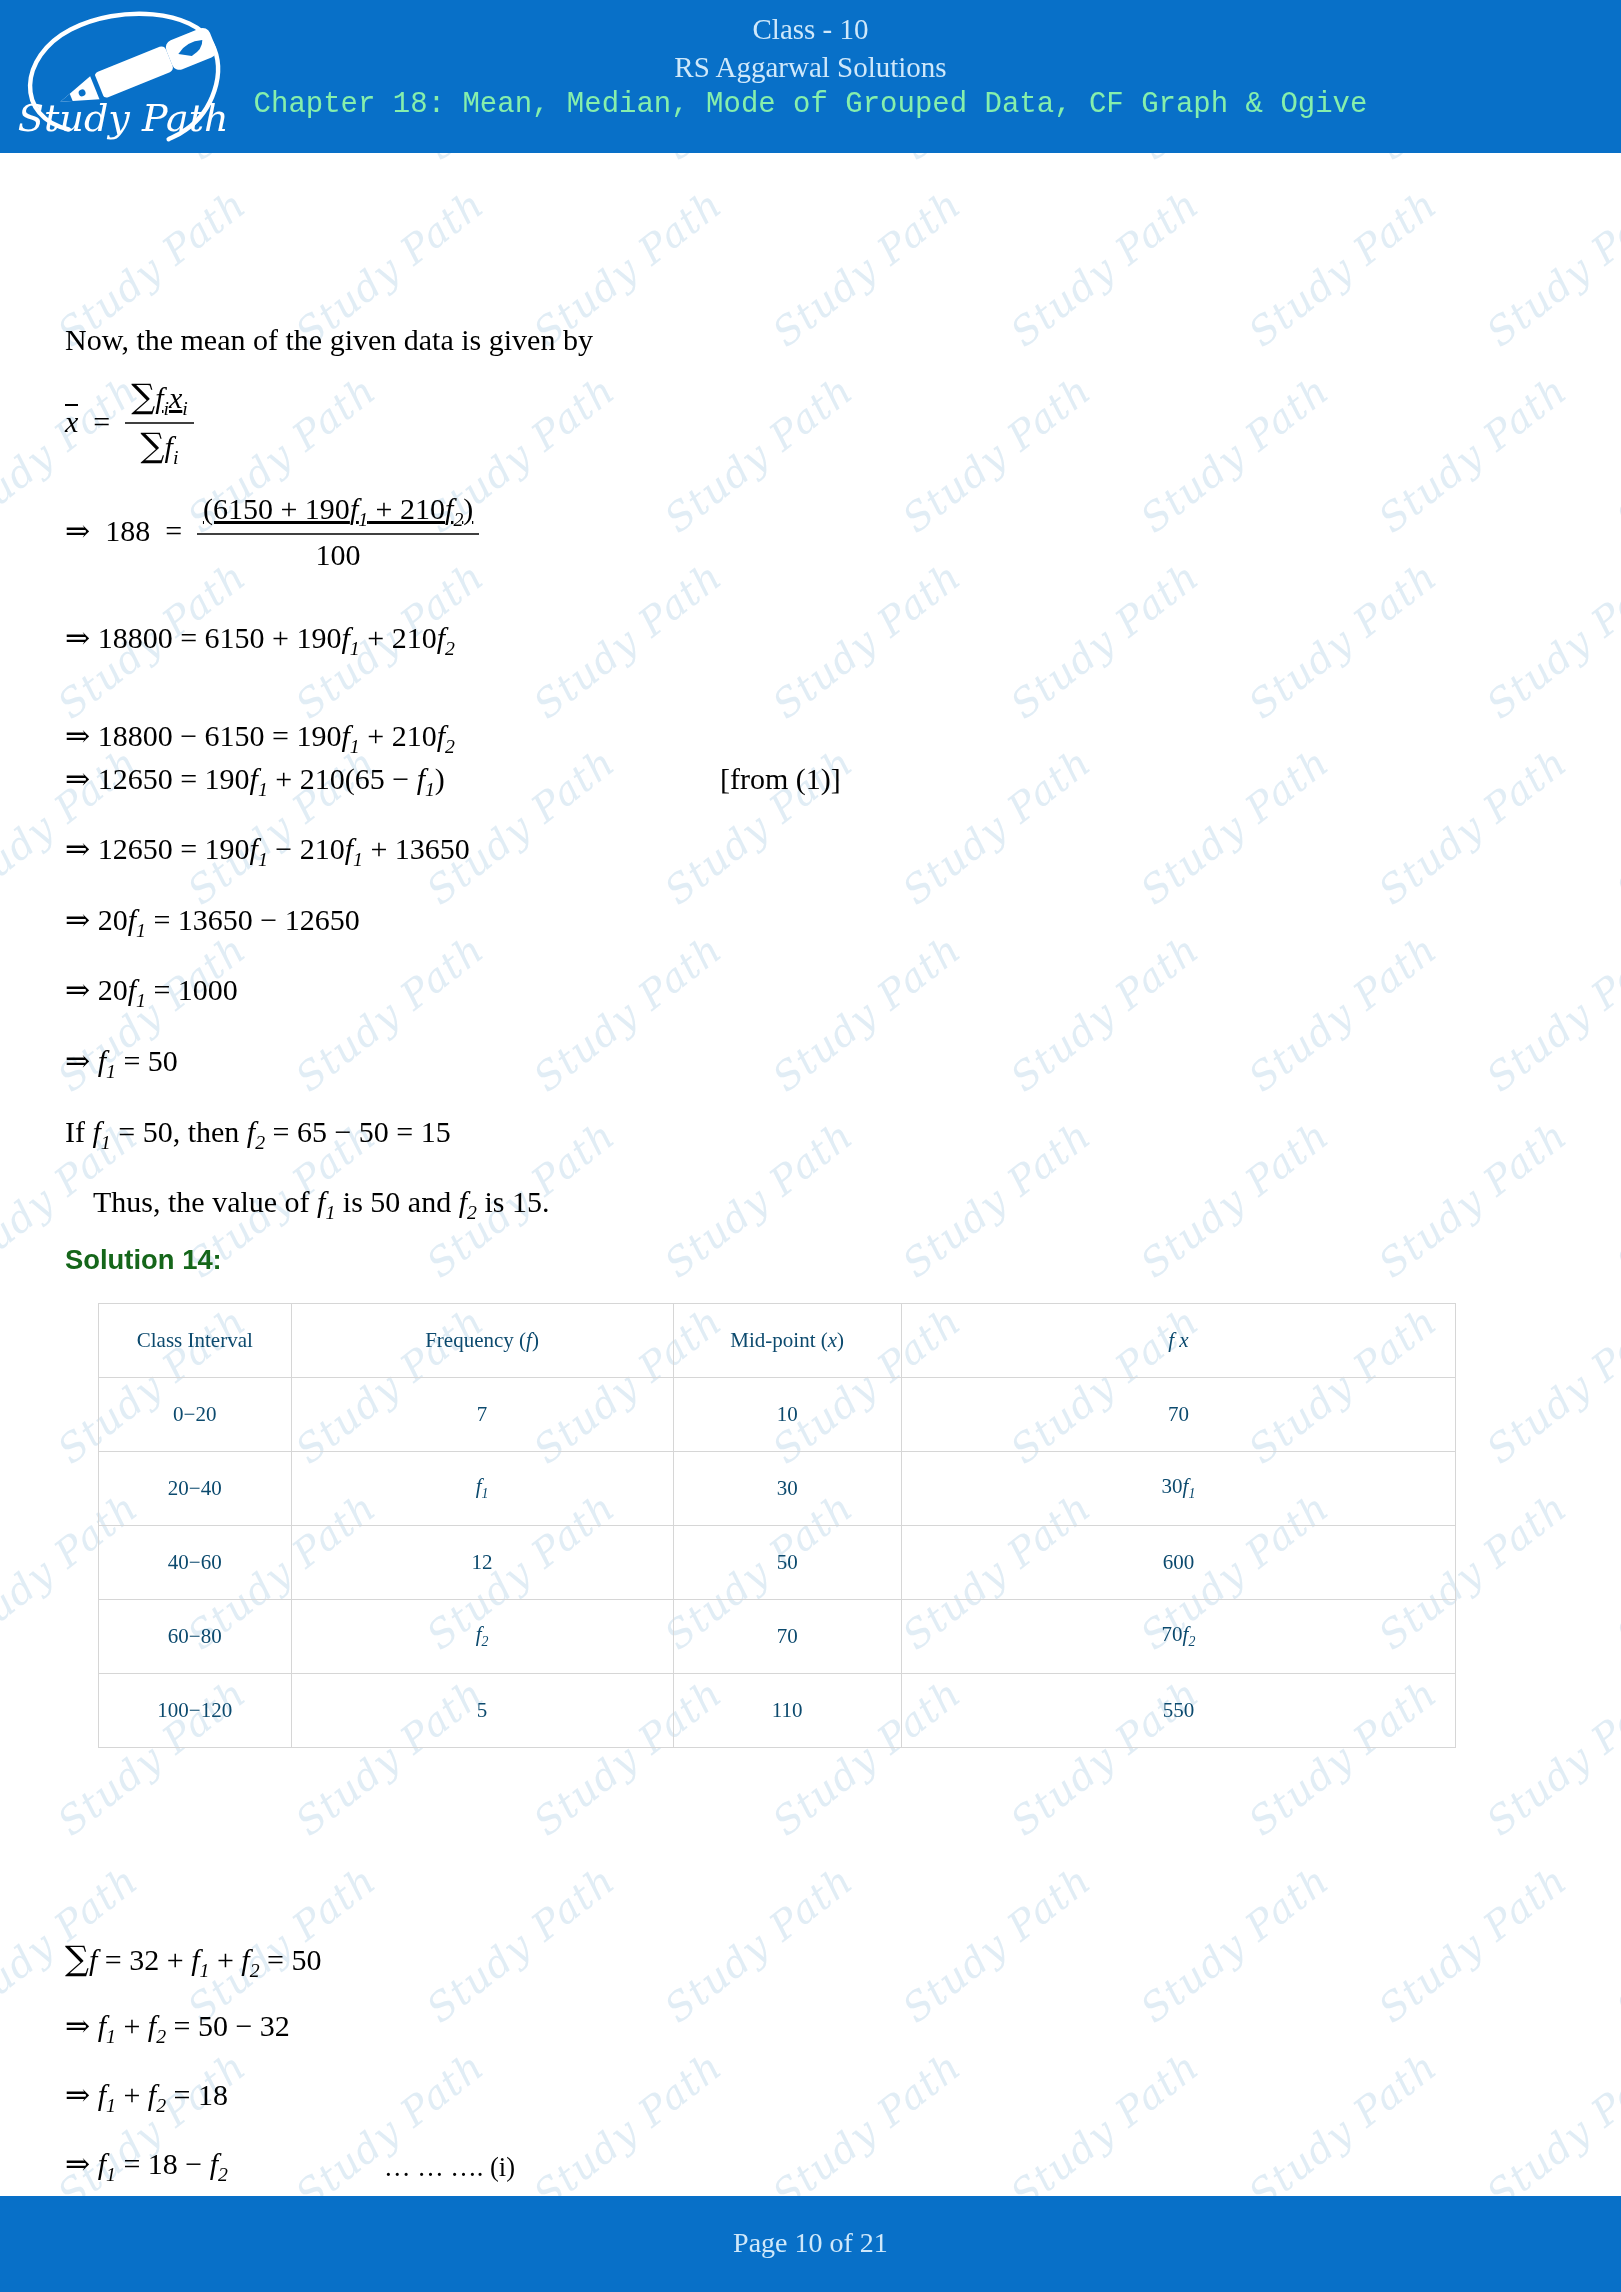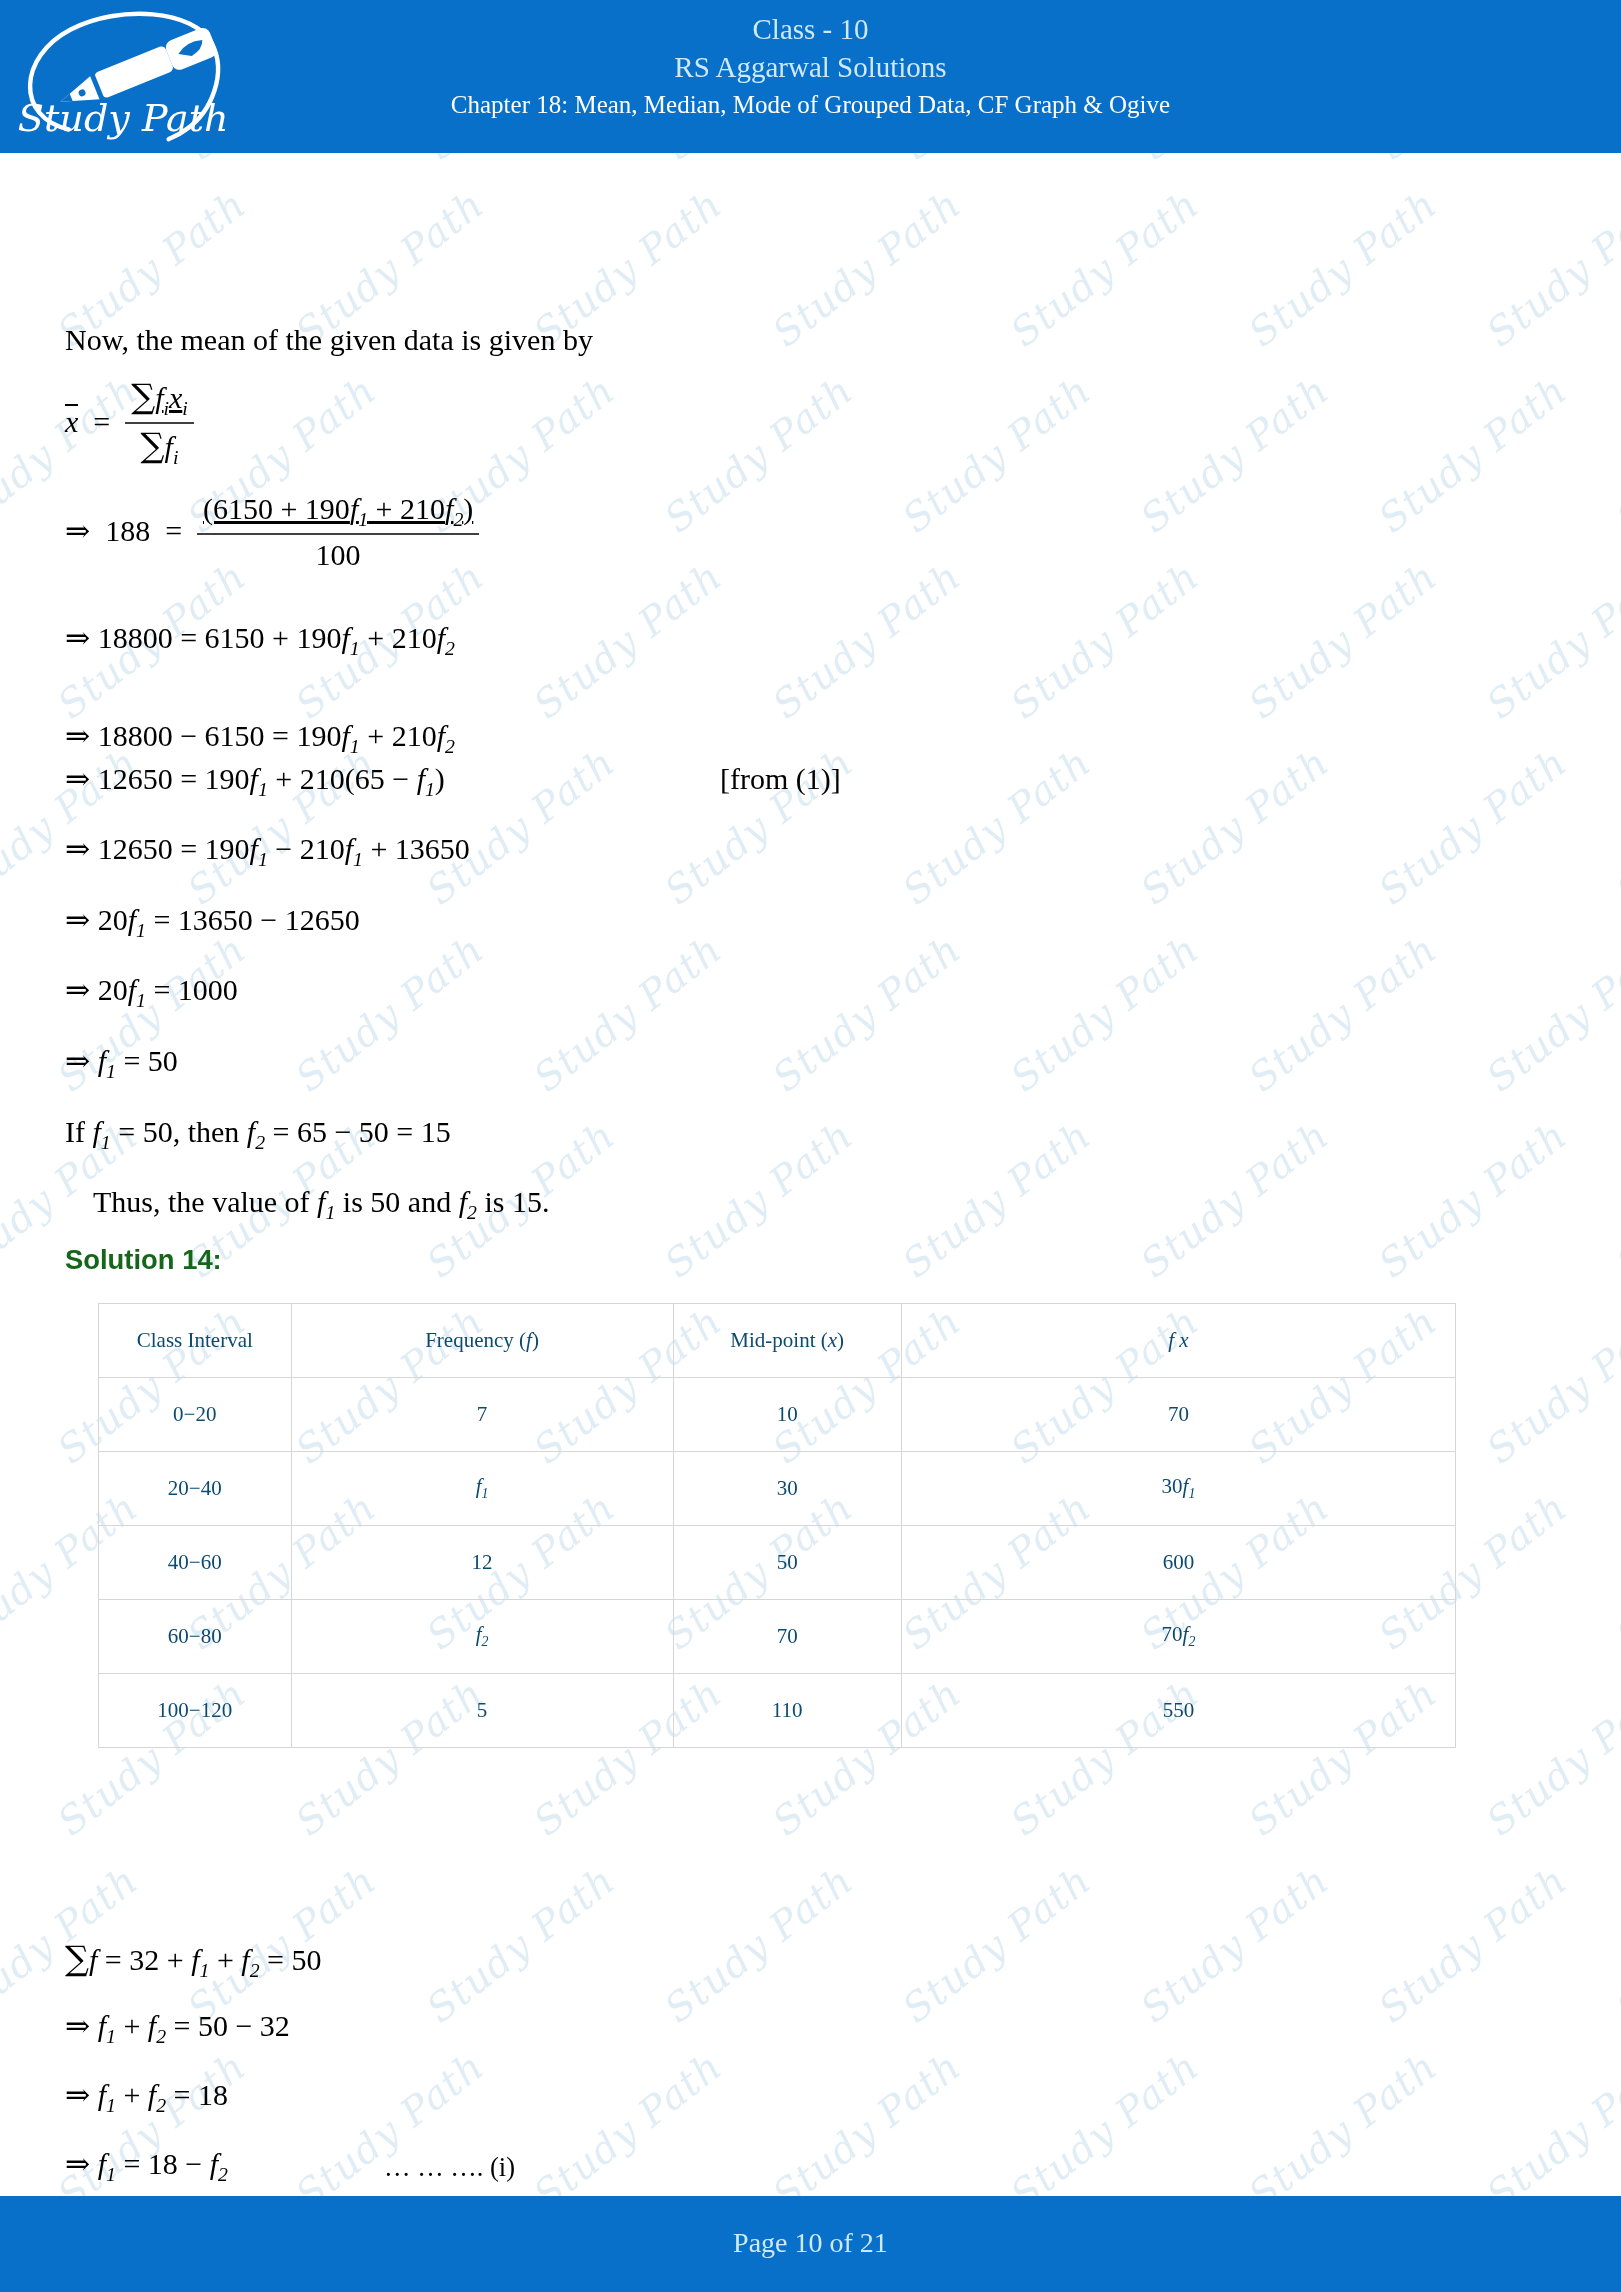--- a/index.html
+++ b/index.html
@@ -72,23 +72,23 @@
     padding-top: 12.7px;
   }
   .hdr-line2 {
     font-family: "Liberation Serif", serif;
     color: #cfe8fa;
     font-size: 29px;
     line-height: 33px;
     padding-top: 4.9px;
   }
   .hdr-line3 {
-    font-family: Liberation Serif, serif;
-    color: #ffffff;
-    font-size: 25px;
+    font-family: Liberation Mono, monospace;
+    color: #86efac;
+    font-size: 29px;
     line-height: 33px;
     padding-top: 4.9px;
   }
 
   
   .content {
     position: relative;
     z-index: 3;
     padding: 0;
     margin: 0;

